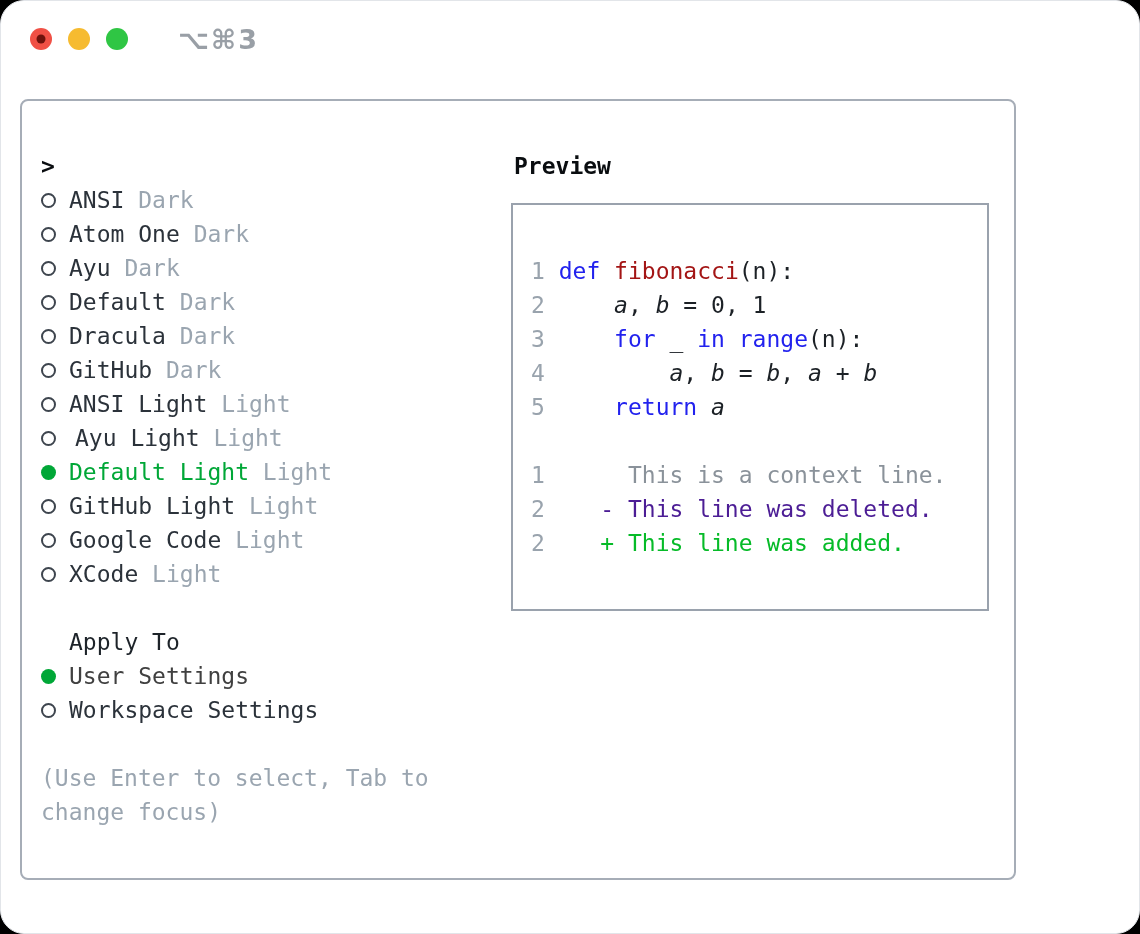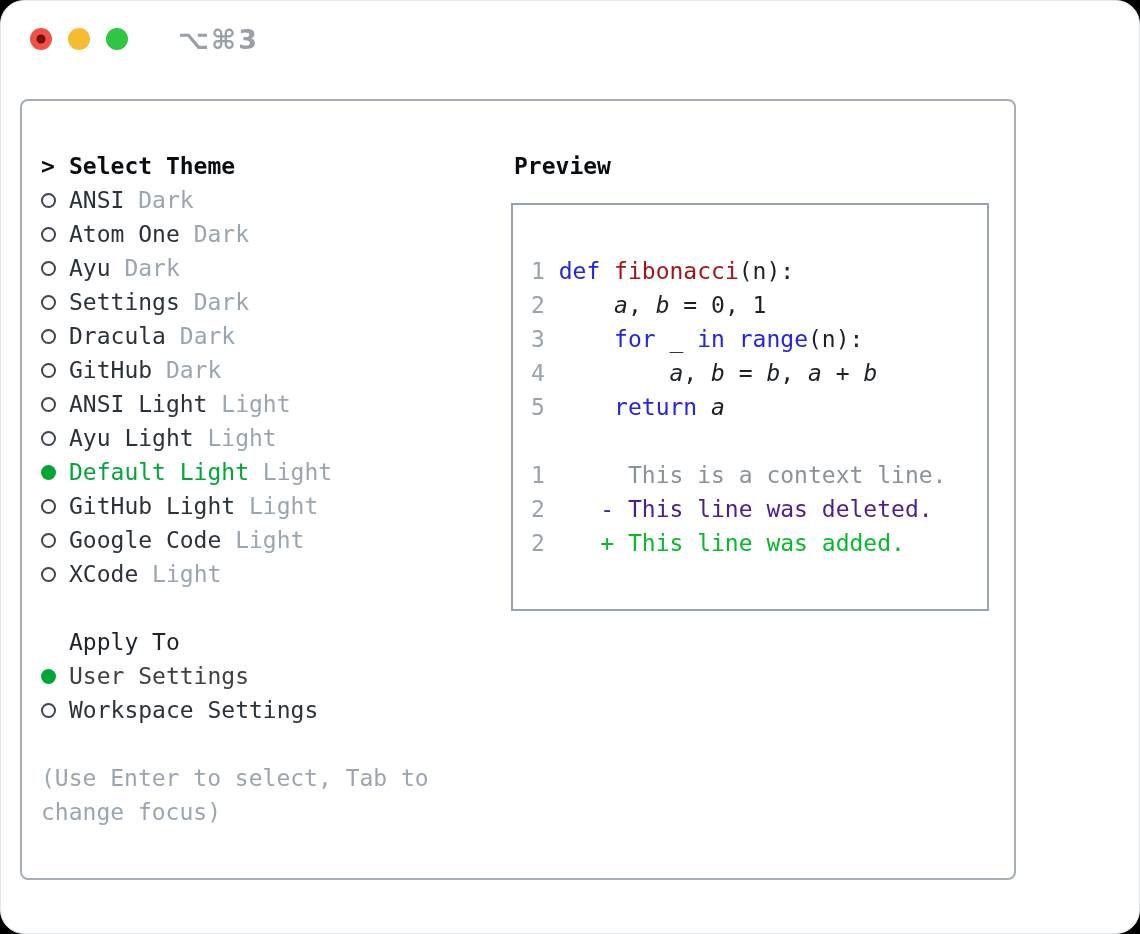--- a/index.html
+++ b/index.html
@@ -79,32 +79,32 @@
       <span class="light" id="light-minimize" style="background: rgb(246, 187, 48);"></span>
       <span class="light" id="light-zoom" style="background: rgb(47, 198, 68);"></span>
     </div>
     <span class="win-title">⌥⌘3</span>
   </div>
 
   <div class="panel">
 
     <div class="left-col">
       <div class="row title-row">
-        <span class="prompt">&gt;</span><span>Select Theme</span>
+        <span class="prompt">&gt;</span>
       </div>
 
       <div id="theme-list">
           <div class="row"><span class="marker-col"><span class="dot"></span></span><span style="color: rgb(43, 50, 58);">ANSI</span><span style="color: rgb(154, 165, 176);"> Dark</span></div>
           <div class="row"><span class="marker-col"><span class="dot"></span></span><span style="color: rgb(43, 50, 58);">Atom One</span><span style="color: rgb(154, 165, 176);"> Dark</span></div>
           <div class="row"><span class="marker-col"><span class="dot"></span></span><span style="color: rgb(43, 50, 58);">Ayu</span><span style="color: rgb(154, 165, 176);"> Dark</span></div>
-          <div class="row"><span class="marker-col"><span class="dot"></span></span><span style="color: rgb(43, 50, 58);">Settings</span><span style="color: rgb(154, 165, 176);"> Dark</span></div>
+          <div class="row"><span class="marker-col"><span class="dot"></span></span><span style="color: rgb(43, 50, 58);">Default</span><span style="color: rgb(154, 165, 176);"> Dark</span></div>
           <div class="row"><span class="marker-col"><span class="dot"></span></span><span style="color: rgb(43, 50, 58);">Dracula</span><span style="color: rgb(154, 165, 176);"> Dark</span></div>
           <div class="row"><span class="marker-col"><span class="dot"></span></span><span style="color: rgb(43, 50, 58);">GitHub</span><span style="color: rgb(154, 165, 176);"> Dark</span></div>
           <div class="row"><span class="marker-col"><span class="dot"></span></span><span style="color: rgb(43, 50, 58);">ANSI Light</span><span style="color: rgb(154, 165, 176);"> Light</span></div>
-          <div class="row"><span class="marker-col"><span class="dot"></span></span><span style="color: rgb(43, 50, 58);">Ayu Light</span><span style="color: rgb(154, 165, 176);"> Light</span></div>
+          <div class="row"><span class="marker-col"><span class="dot"></span></span><span style="color: rgb(43, 50, 58); margin-left: 6px;">Ayu Light</span><span style="color: rgb(154, 165, 176);"> Light</span></div>
           <div class="row"><span class="marker-col"><span class="dot filled" style="background: rgb(0, 167, 55);"></span></span><span style="color: rgb(0, 167, 55);">Default Light</span><span style="color: rgb(154, 165, 176);"> Light</span></div>
           <div class="row"><span class="marker-col"><span class="dot"></span></span><span style="color: rgb(43, 50, 58);">GitHub Light</span><span style="color: rgb(154, 165, 176);"> Light</span></div>
           <div class="row"><span class="marker-col"><span class="dot"></span></span><span style="color: rgb(43, 50, 58);">Google Code</span><span style="color: rgb(154, 165, 176);"> Light</span></div>
           <div class="row"><span class="marker-col"><span class="dot"></span></span><span style="color: rgb(43, 50, 58);">XCode</span><span style="color: rgb(154, 165, 176);"> Light</span></div>
         </div>
 
       <div class="section-gap"></div>
 
       <div class="row apply-header">
         <span class="prompt"></span><span>Apply To</span>

